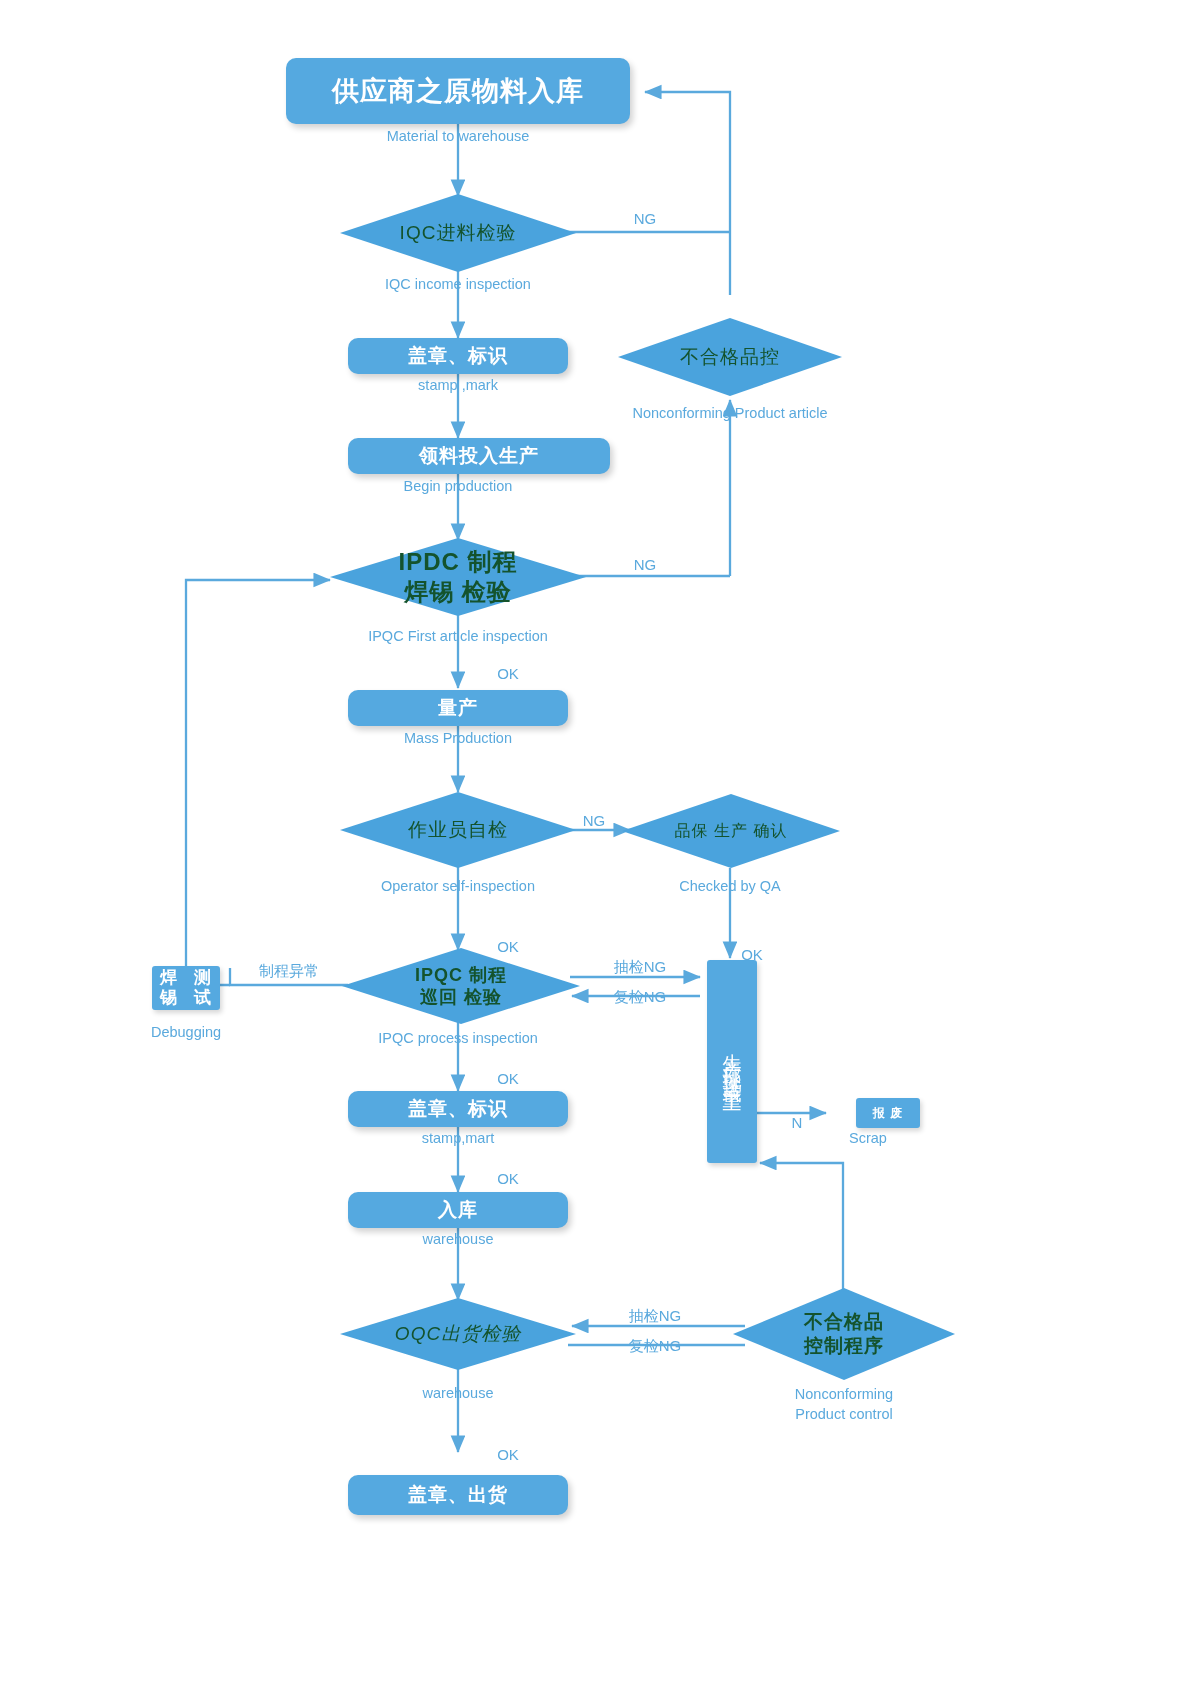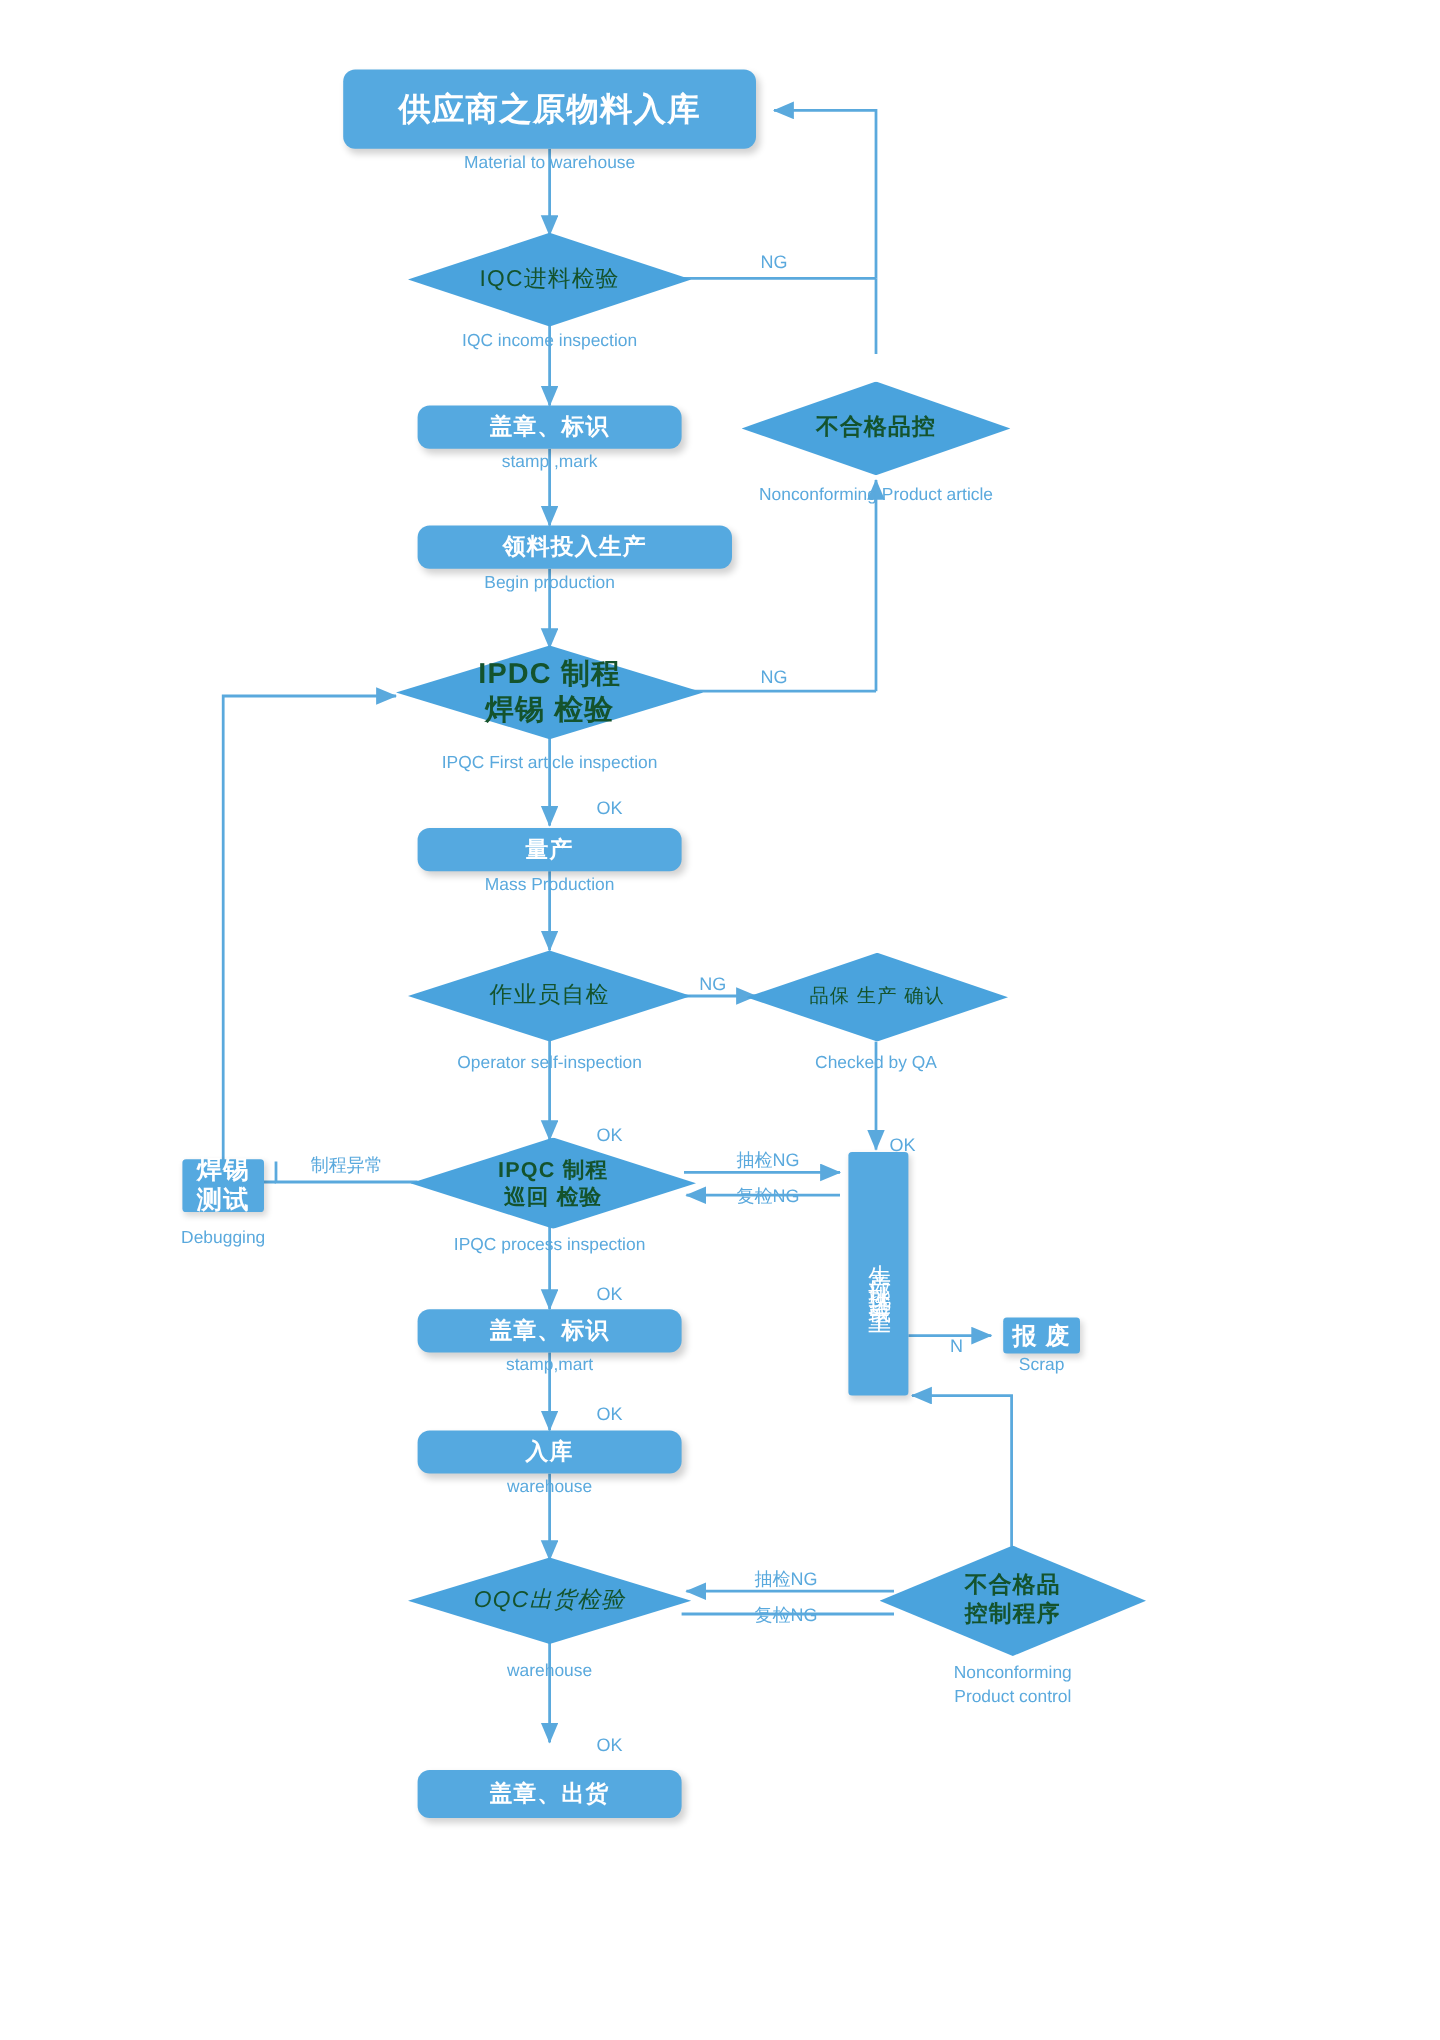--- a/index.html
+++ b/index.html
@@ -129,21 +129,21 @@
   <div class="cap ctr" style="left:458px;top:128px;font-size:14.5px;">Material to warehouse</div>
 
   <div class="node diamond thin" style="left:340px;top:194px;width:236px;height:78px;">
     <div class="dshape"></div>
     <div class="dlabel" style="font-size:19px;font-weight:normal;">IQC进料检验</div>
   </div>
   <div class="cap ctr" style="left:458px;top:276px;font-size:14.5px;">IQC income inspection</div>
 
   <div class="node diamond thin" style="left:618px;top:318px;width:224px;height:78px;">
     <div class="dshape"></div>
-    <div class="dlabel" style="font-size:19px;font-weight:bold;">不合格品控</div>
+    <div class="dlabel" style="font-size:19px;font-weight:normal;">不合格品控</div>
   </div>
   <div class="cap ctr" style="left:730px;top:405px;font-size:14.5px;">Nonconforming Product article</div>
 
   <div class="node rect" style="left:348px;top:338px;width:220px;height:36px;font-size:19px;">
     <span>盖章、标识</span>
   </div>
   <div class="cap ctr" style="left:458px;top:377px;font-size:14.5px;">stamp ,mark</div>
 
   <div class="node rect" style="left:348px;top:438px;width:262px;height:36px;font-size:19px;">
     <span>领料投入生产</span>
@@ -178,31 +178,31 @@
 
   <div class="node diamond" style="left:342px;top:948px;width:238px;height:76px;">
     <div class="dshape"></div>
     <div class="dlabel" style="font-size:18px;">
       <div>IPQC 制程</div>
       <div>巡回 检验</div>
     </div>
   </div>
   <div class="cap ctr" style="left:458px;top:1030px;font-size:14.5px;">IPQC process inspection</div>
 
-  <div class="node rect sq" style="left:152px;top:966px;width:68px;height:44px;font-size:21px;flex-direction:column;line-height:1.2;">
+  <div class="node rect sq" style="left:152px;top:966px;width:68px;height:44px;font-size:17px;line-height:1.2;">
     <span>焊锡</span>
     <span>测试</span>
   </div>
   <div class="cap ctr" style="left:186px;top:1024px;font-size:14.5px;">Debugging</div>
 
   <div class="node vbox" style="left:707px;top:960px;width:50px;height:203px;font-size:19px;">
     <span>生产部挑选或重工</span>
   </div>
 
-  <div class="node rect sq" style="left:836px;top:1098px;width:64px;height:30px;font-size:20px;">
+  <div class="node rect sq" style="left:856px;top:1098px;width:64px;height:30px;font-size:12px;">
     <span>报 废</span>
   </div>
   <div class="cap ctr" style="left:868px;top:1130px;font-size:14.5px;">Scrap</div>
 
   <div class="node rect" style="left:348px;top:1091px;width:220px;height:36px;font-size:19px;">
     <span>盖章、标识</span>
   </div>
   <div class="cap ctr" style="left:458px;top:1130px;font-size:14.5px;">stamp,mart</div>
 
   <div class="node rect" style="left:348px;top:1192px;width:220px;height:36px;font-size:19px;">

